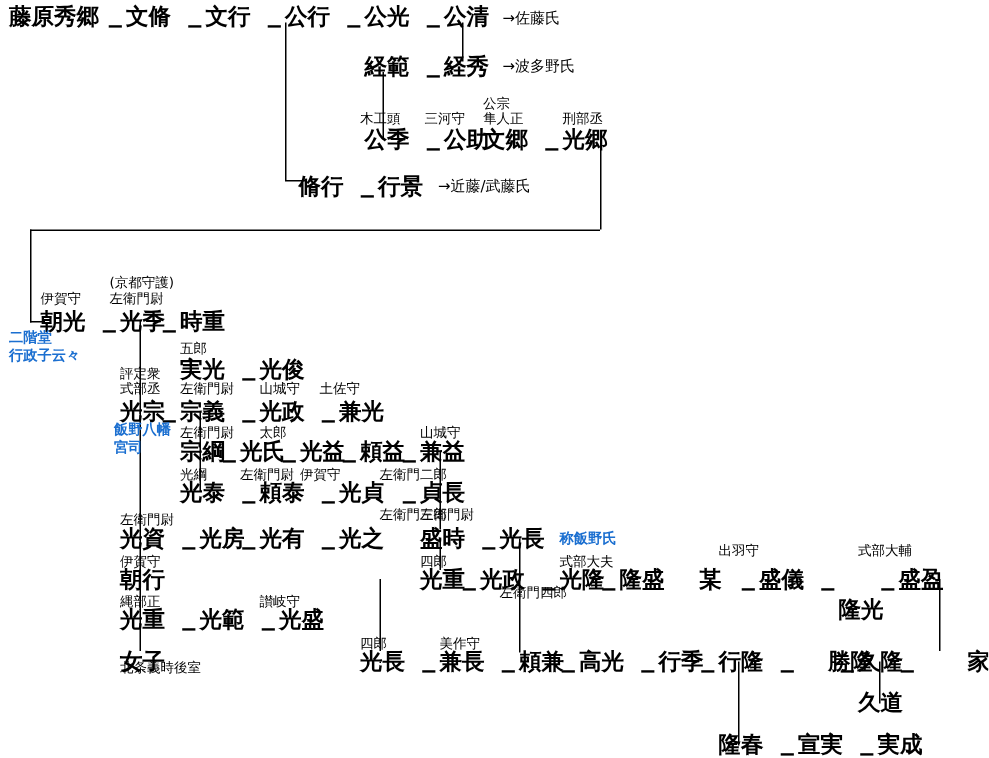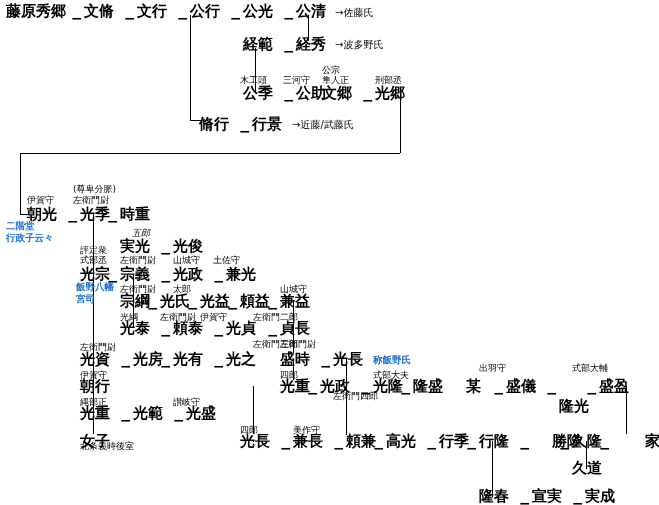--- a/index.html
+++ b/index.html
@@ -195,24 +195,24 @@
     <div class="node big" style="left: 386px; top: 434px;">高光</div>
     <div class="node big" style="left: 439px; top: 434px;">行季</div>
     <div class="node big" style="left: 479px; top: 434px;">行隆</div>
     <div class="node big" style="left: 552px; top: 434px; text-align: right;">勝隆</div>
     <div class="node big" style="left: 572px; top: 434px;">久隆</div>
     <div class="node big" style="left: 612px; top: 434px; margin-left: 33px;">家久</div>
     <div class="node big" style="left: 572px; top: 461px;">久道</div>
     <div class="node big" style="left: 479px; top: 489px;">隆春</div>
     <div class="node big" style="left: 532px; top: 489px;">宣実</div>
     <div class="node big" style="left: 585px; top: 489px;">実成</div>
-    <div class="anno" style="left: 73px; top: 185px;">(尊卑分脈)</div>
+    <div class="anno" style="left: 73px; top: 185px;">(京都守護)</div>
     <div class="anno" style="left: 27px; top: 196px;">伊賀守</div>
     <div class="anno" style="left: 73px; top: 196px;">左衛門尉</div>
-    <div class="anno" style="left: 132px; top: 229px; font-style: italic;">五郎</div>
+    <div class="anno" style="left: 120px; top: 229px;">五郎</div>
     <div class="anno" style="left: 80px; top: 246px;">評定衆</div>
     <div class="anno" style="left: 80px; top: 256px;">式部丞</div>
     <div class="anno" style="left: 120px; top: 256px;">左衛門尉</div>
     <div class="anno" style="left: 173px; top: 256px;">山城守</div>
     <div class="anno" style="left: 213px; top: 256px;">土佐守</div>
     <div class="anno" style="left: 120px; top: 285px;">左衛門尉</div>
     <div class="anno" style="left: 173px; top: 285px;">太郎</div>
     <div class="anno" style="left: 280px; top: 285px;">山城守</div>
     <div class="anno" style="left: 120px; top: 313px;">光綱</div>
     <div class="anno" style="left: 160px; top: 313px;">左衛門尉</div>

